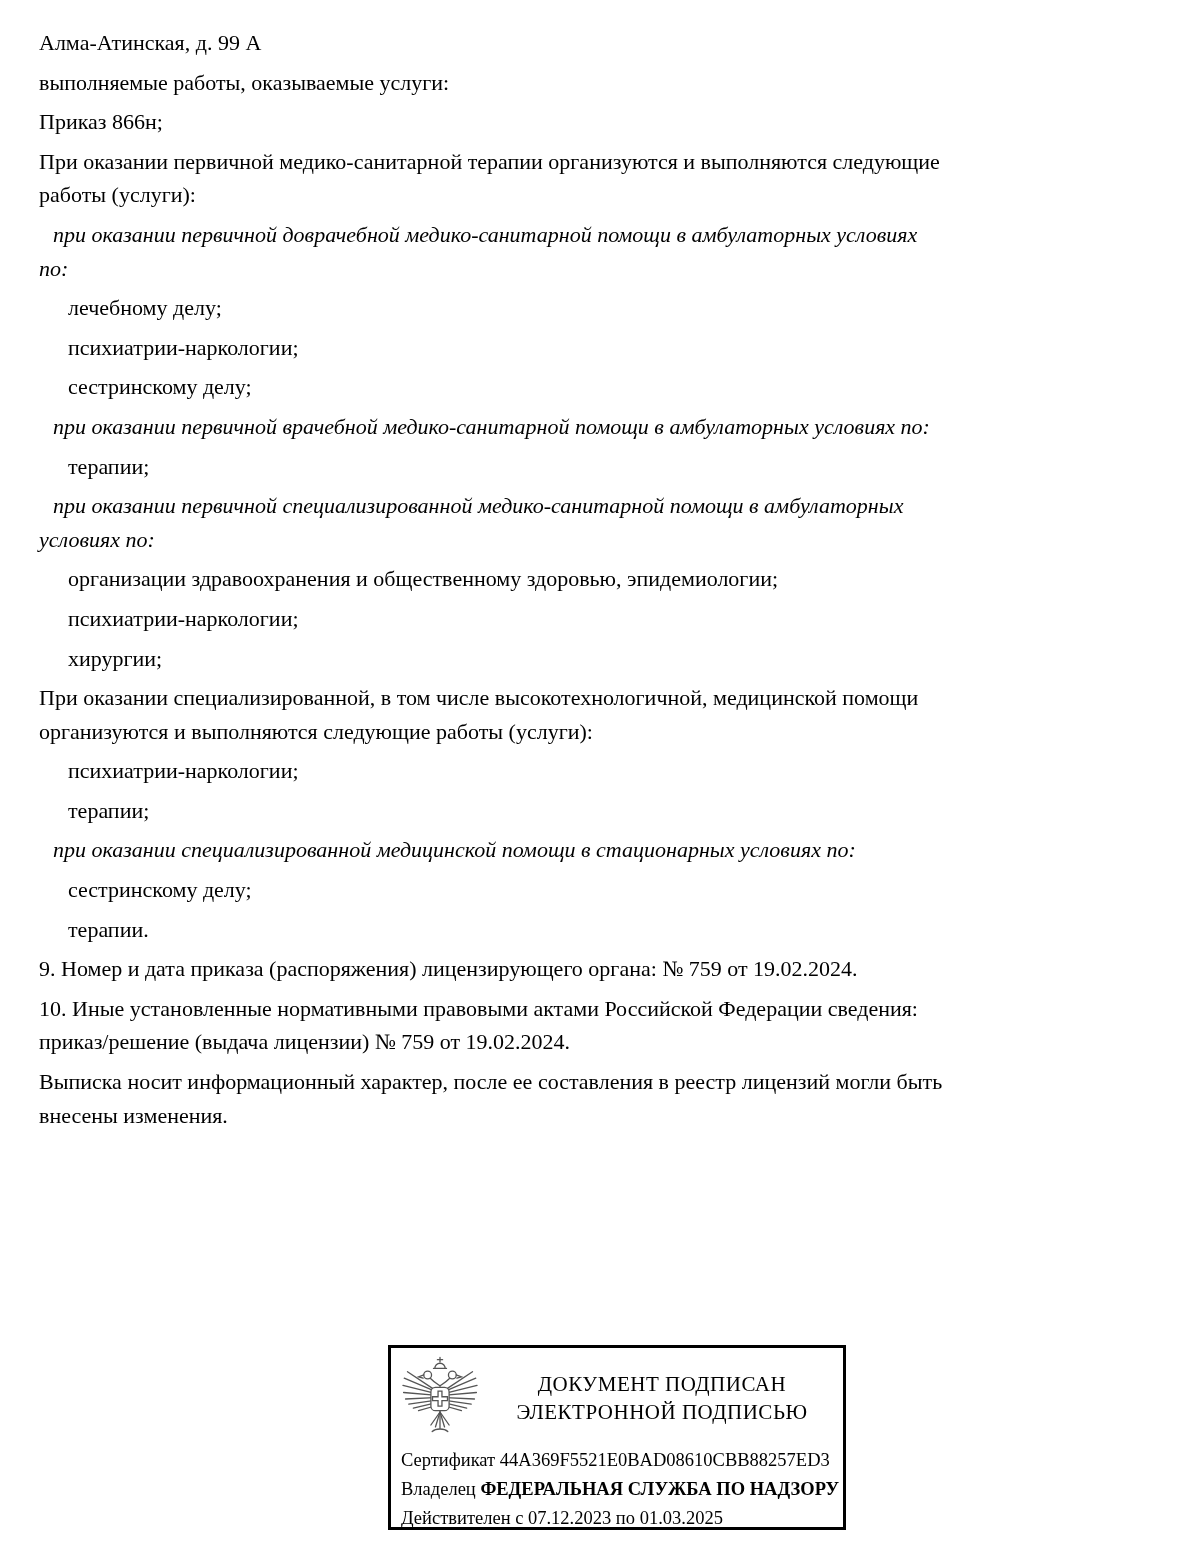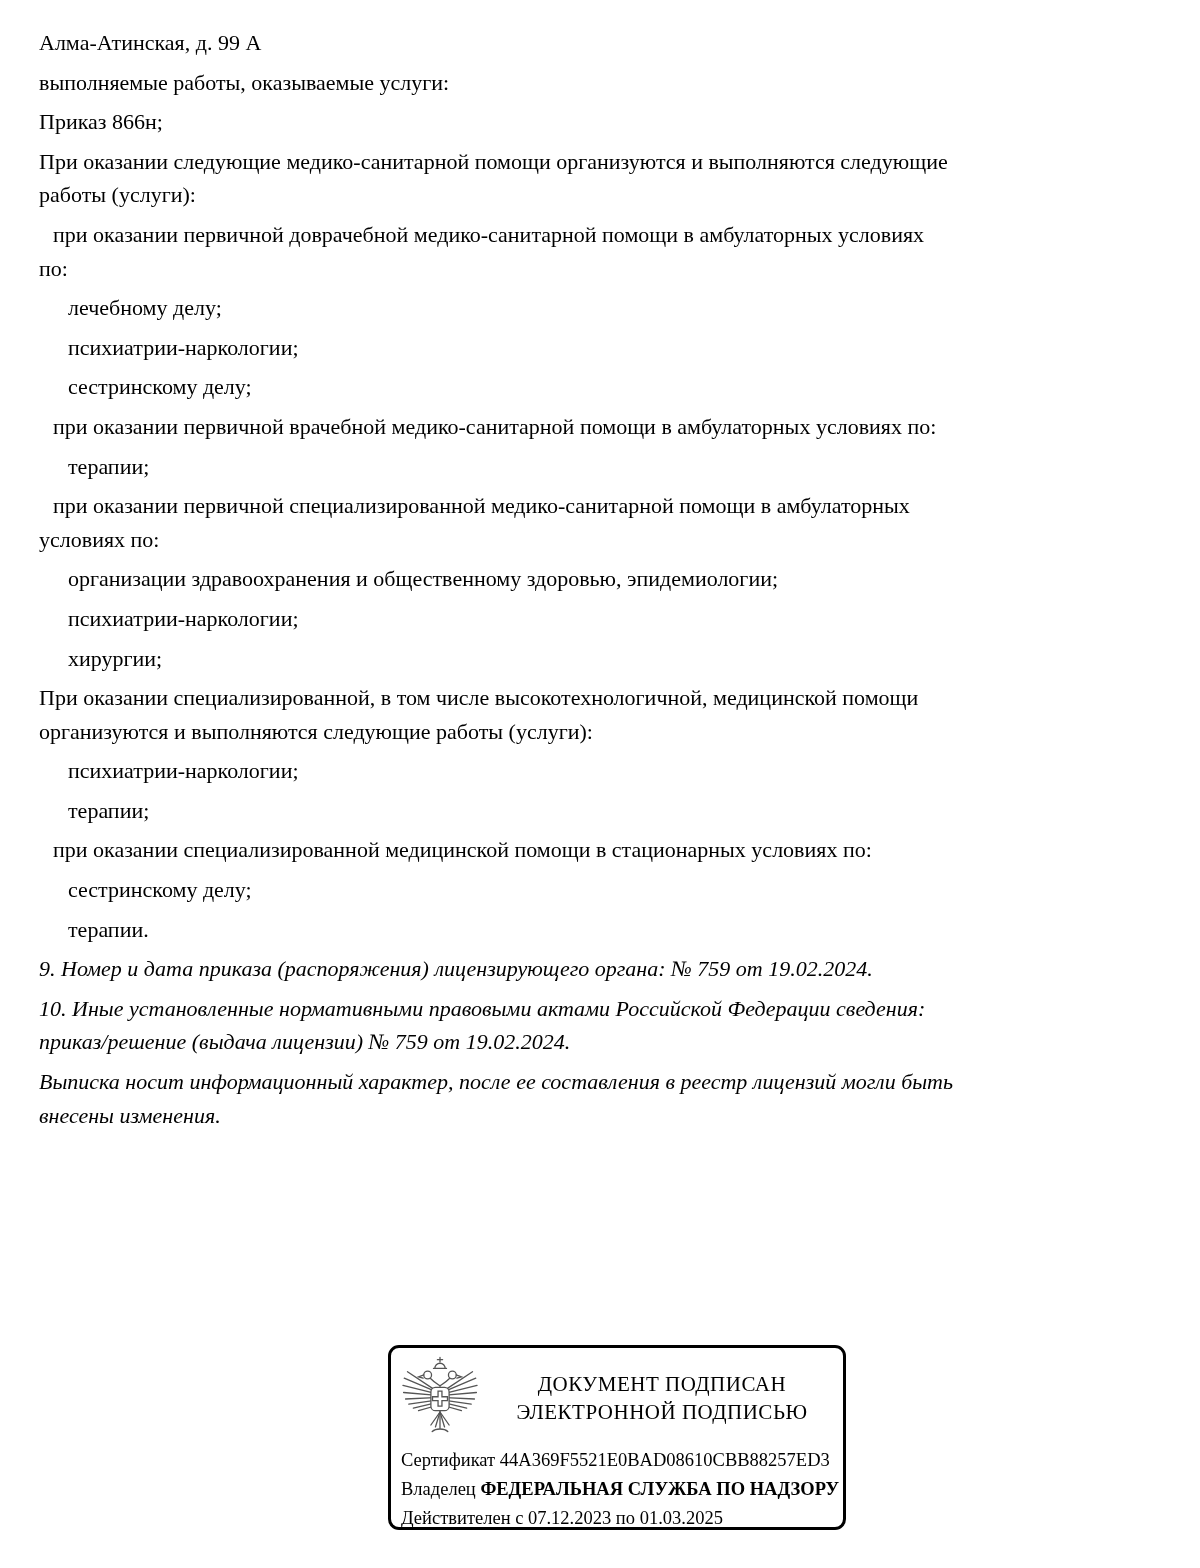--- a/index.html
+++ b/index.html
@@ -18,32 +18,32 @@
     top:20px;
     width:1150px;
     font-size:22px;
     line-height:33.6px;
   }
   .doc p{
     margin:6px;
     white-space:pre-wrap;
   }
   .ind0{text-indent:0;}
-  .ind1{text-indent:14px;}
+  .ind1{text-indent:14px;font-style:italic;}
   .ind2{text-indent:29px;}
-  .gap{margin-top:34px;font-style:italic;}
+  .gap{margin-top:34px;}
 
   .stamp{
     position:absolute;
     left:388px;
     top:1345px;
     width:458px;
     height:185px;
     border:3px solid #000;
-    border-radius:11px;
+    border-radius:0;
     background:#fff;
     box-sizing:border-box;
     overflow:hidden;
   }
   .stamp-emblem{
     position:absolute;
     left:10px;
     top:7px;
     width:78px;
     height:88px;
@@ -75,21 +75,21 @@
 </style>
 </head>
 <body>
 
 <div class="page">
 
   <div class="doc">
     <p class="ind0">Алма-Атинская, д. 99 А</p>
     <p class="ind0">выполняемые работы, оказываемые услуги:</p>
     <p class="ind0">Приказ 866н;</p>
-    <p class="ind0">При оказании следующие медико-санитарной помощи организуются и выполняются следующие
+    <p class="ind0">При оказании первичной медико-санитарной терапии организуются и выполняются следующие
 работы (услуги):</p>
     <p class="ind1">при оказании первичной доврачебной медико-санитарной помощи в амбулаторных условиях
 по:</p>
     <p class="ind2">лечебному делу;</p>
     <p class="ind2">психиатрии-наркологии;</p>
     <p class="ind2">сестринскому делу;</p>
     <p class="ind1">при оказании первичной врачебной медико-санитарной помощи в амбулаторных условиях по:</p>
     <p class="ind2">терапии;</p>
     <p class="ind1">при оказании первичной специализированной медико-санитарной помощи в амбулаторных
 условиях по:</p>

